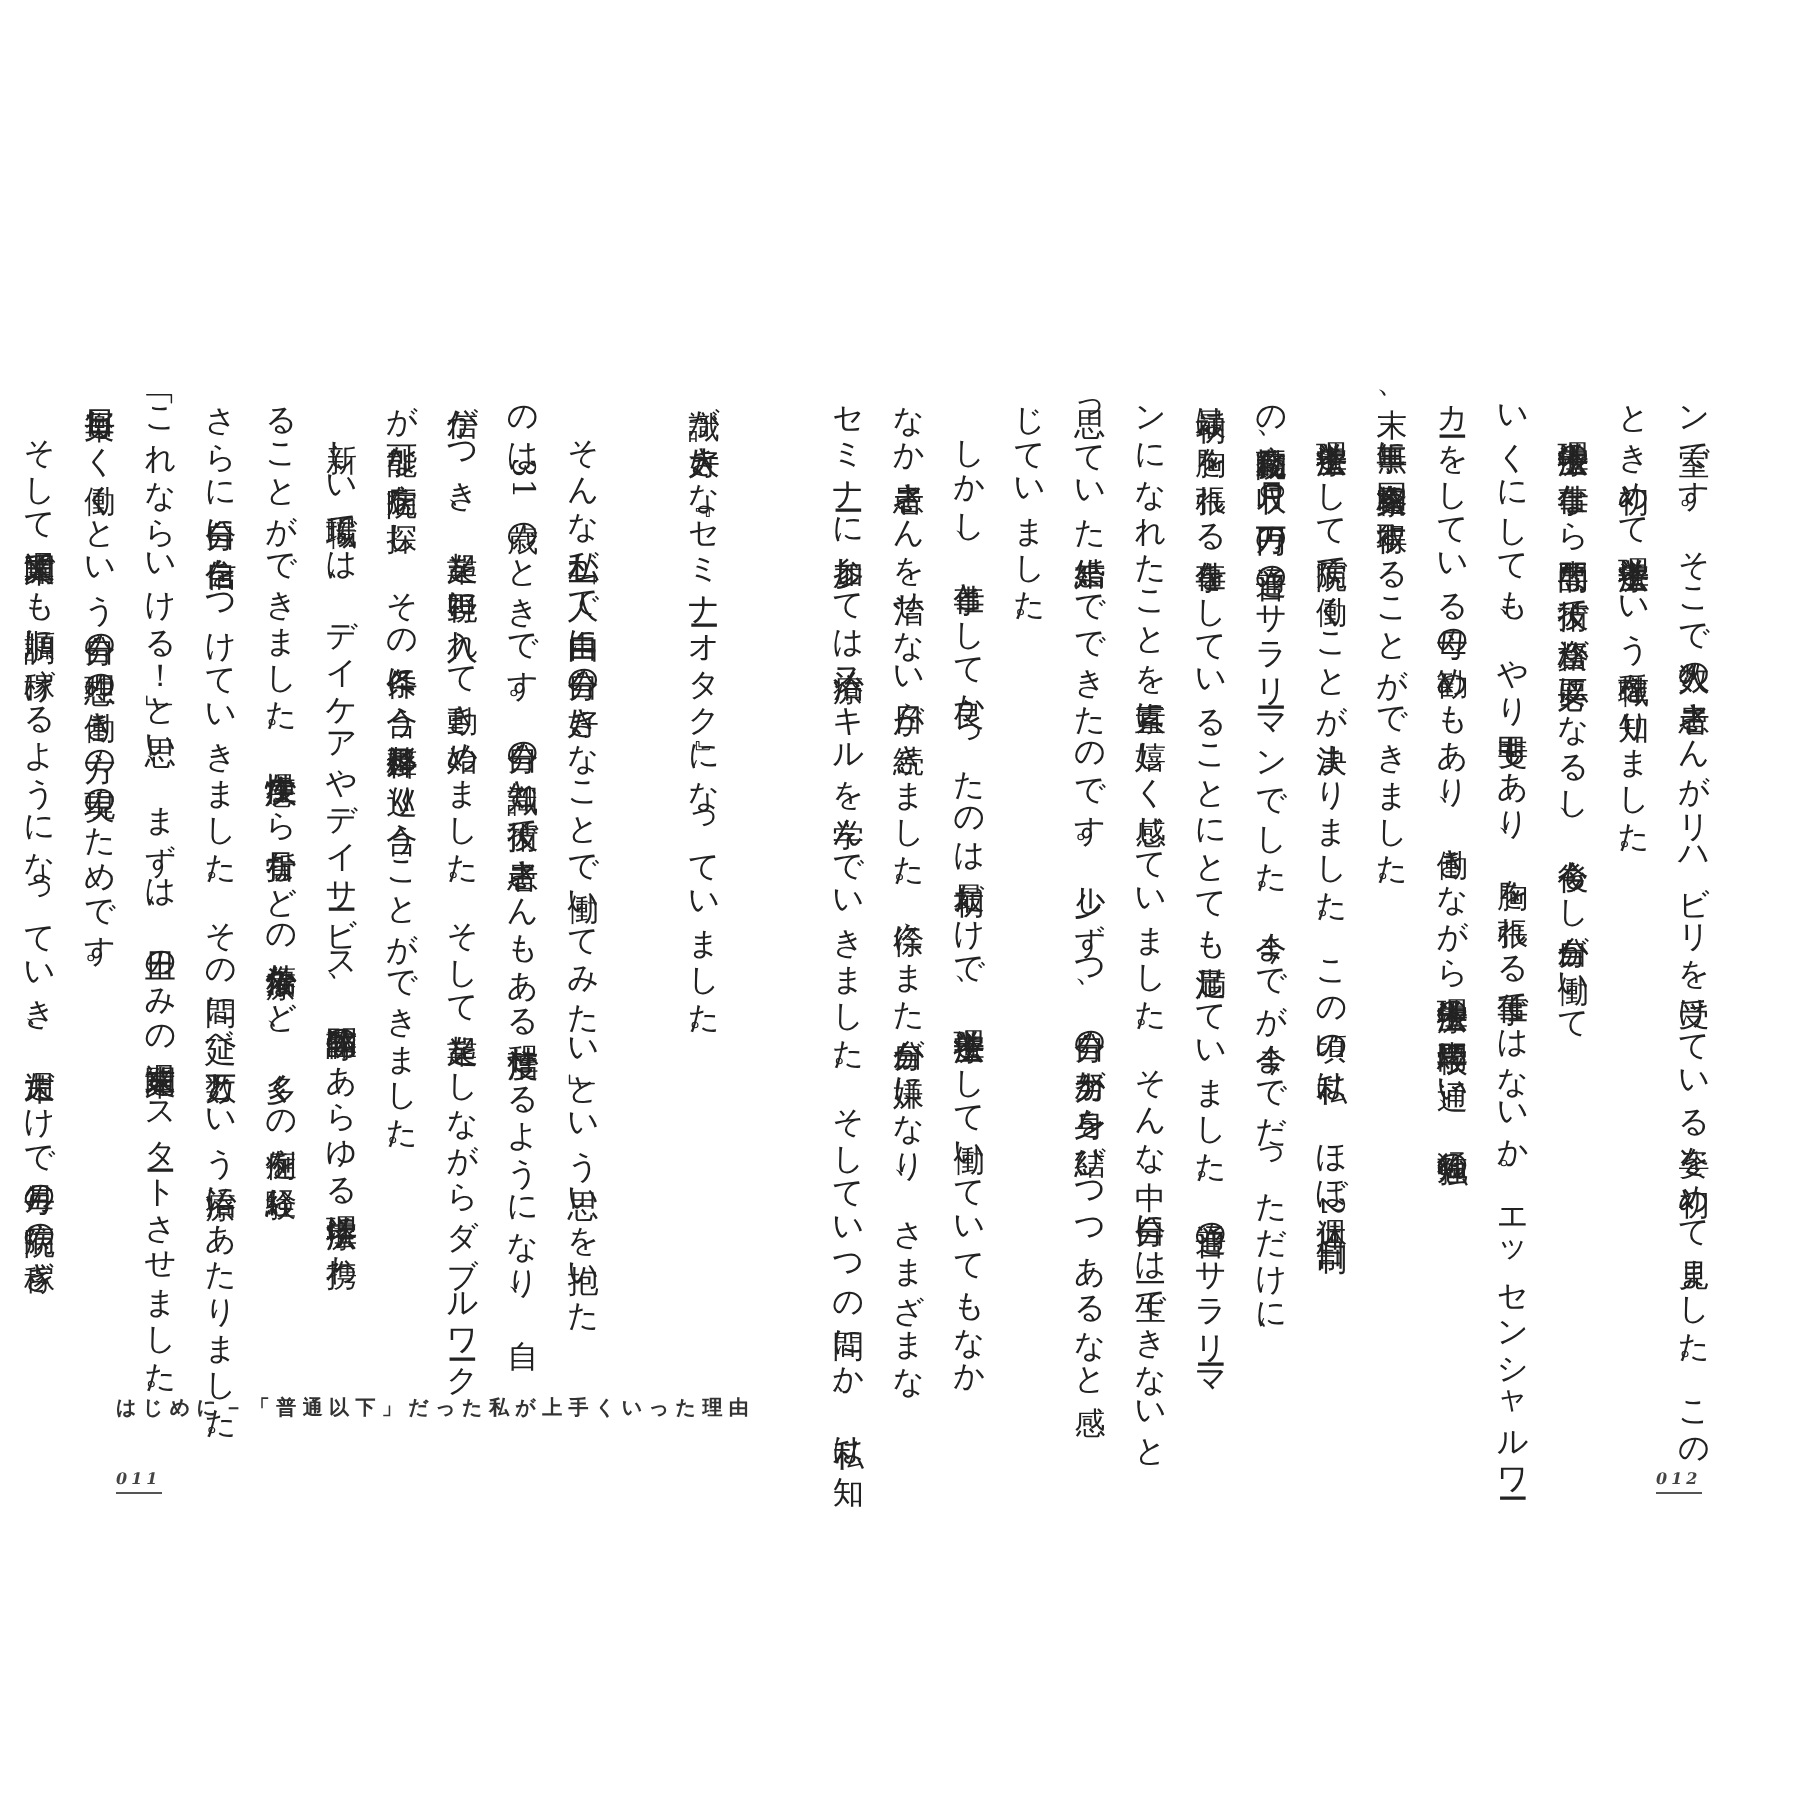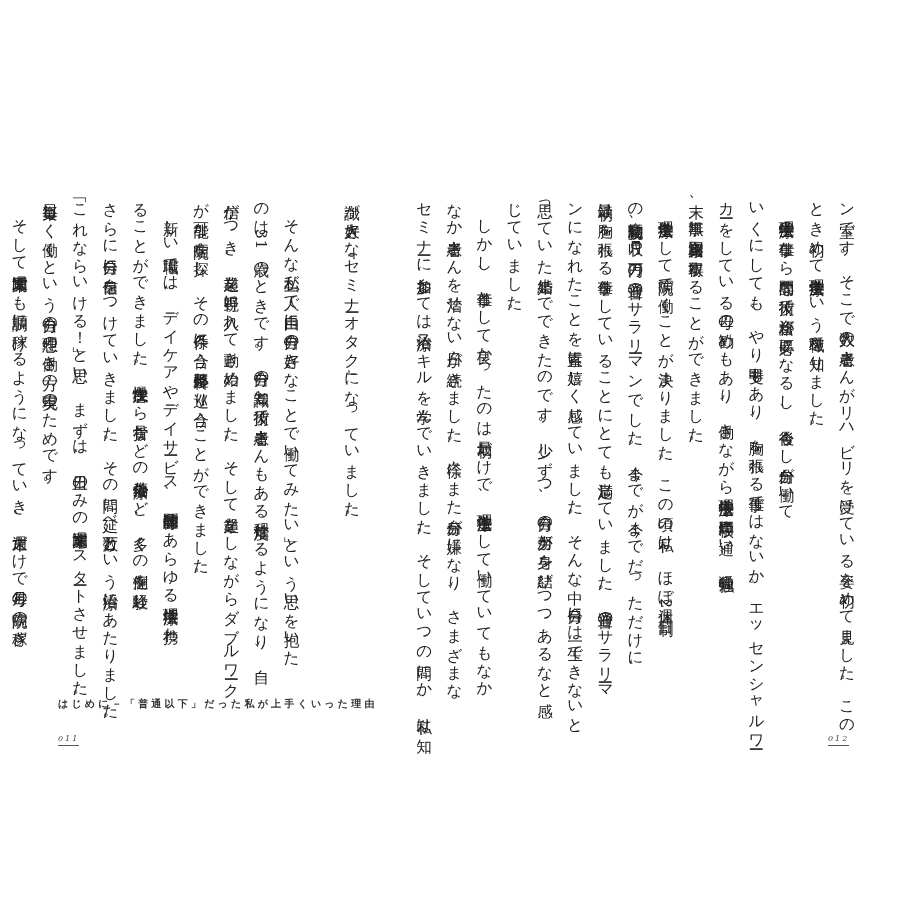--- a/index.html
+++ b/index.html
@@ -20,21 +20,21 @@
     .page-left .text-block { right: 83px; }
     .col { display: block; }
     .running-head {
       position: absolute; left: 58px; top: 697px;
       font-family: "DejaVu Sans", "Liberation Sans", sans-serif;
       font-size: 10px; letter-spacing: 3.2px; color: #333; font-weight: bold; text-align: right;
     }
     .folio {
       position: absolute; top: 734px;
       font-family: "DejaVu Serif", "Liberation Serif", serif;
-      font-style: italic; font-weight: normal;
+      font-style: italic; font-weight: bold;
       font-size: 8px; letter-spacing: 2px; color: #444;
       border-bottom: 1px solid #555; padding-bottom: 2px;
     }
     .folio-left { left: 58px; }
     .folio-right { left: 828px; }
   </style>
 </head>
 <body>
 
 <div class="page page-right">

